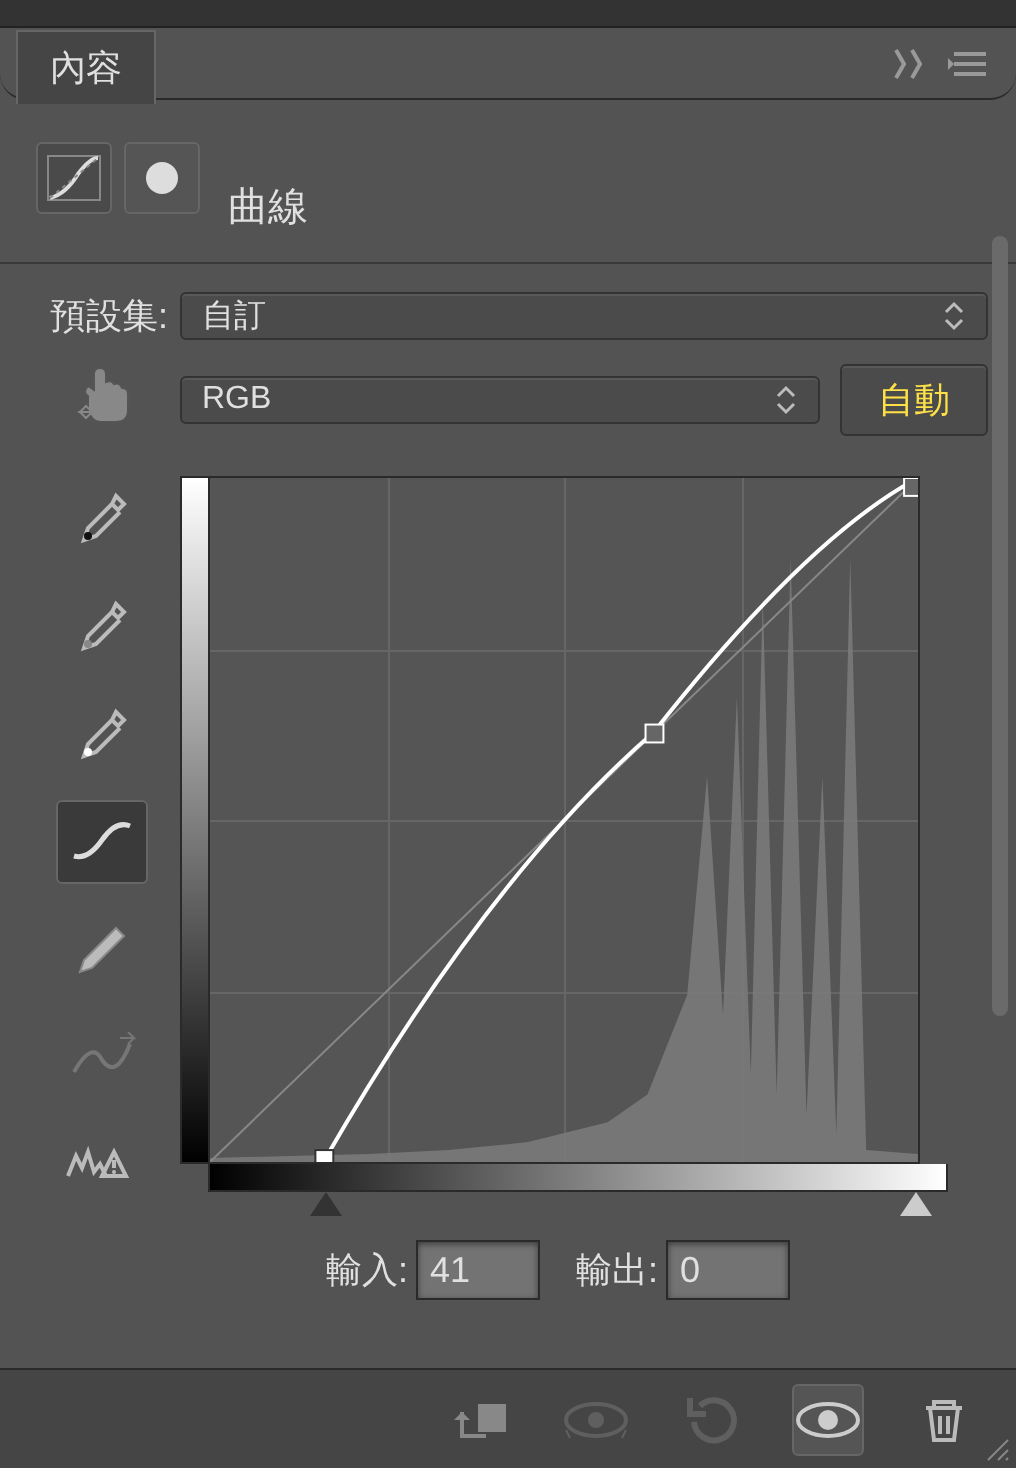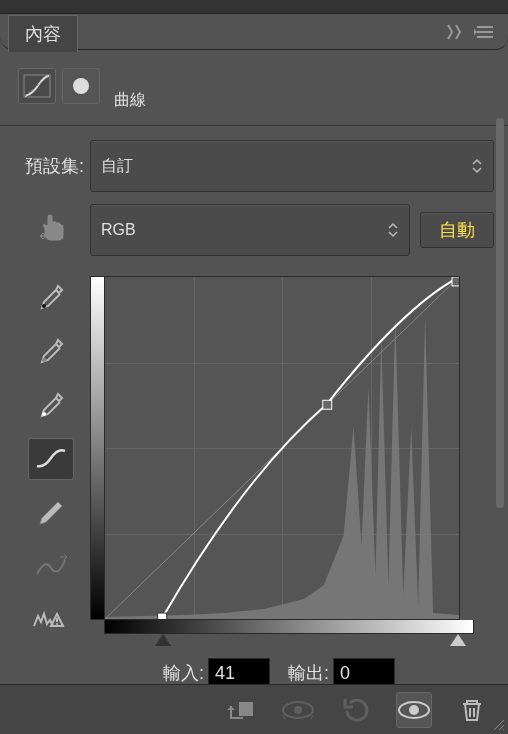--- a/index.html
+++ b/index.html
@@ -44,32 +44,32 @@
   border-bottom: 1px solid #3a3a3a;
 }
 .adj-btn {
   width: 38px; height: 36px;
   background: #4a4a4a;
   border: 1px solid #666;
   display: flex; align-items: center; justify-content: center;
   margin-right: 6px;
   border-radius: 3px;
 }
-.adj-title { font-size: 16px; margin-left: 8px; margin-top: 30px; }
+.adj-title { font-size: 20px; margin-left: 8px; margin-top: 30px; }
 .content {
   position: relative;
   padding: 14px 14px 0 14px;
   display: flex;
   flex-direction: column;
 }
 .row { display: flex; align-items: center; margin-bottom: 12px; }
 .lbl { width: 76px; font-size: 18px; text-align: right; padding-right: 6px; }
 .select {
   flex: 1;
-  height: 52px;
+  height: 24px;
   background: #4b4b4b;
   border: 1px solid #333;
   box-shadow: inset 0 1px 0 rgba(255,255,255,0.08);
   border-radius: 3px;
   display: flex;
   align-items: center;
   padding: 0 10px;
   position: relative;
 }
 .select .arrows {
@@ -167,21 +167,21 @@
   display: flex;
   align-items: center;
   justify-content: center;
   gap: 4px;
   margin-top: 24px;
   padding-left: 50px;
 }
 .io-lbl { font-size: 18px; }
 .io-val {
   width: 62px; height: 30px;
-  background: #000000;
+  background: #737373;
   border: 1px solid #2a2a2a;
   color: #e0e0e0;
   padding: 2px 6px;
   font-size: 18px;
   box-shadow: inset 0 1px 3px rgba(0,0,0,0.5);
 }
 .footer {
   position: absolute;
   bottom: 0; left: 0; right: 0;
   height: 50px;

